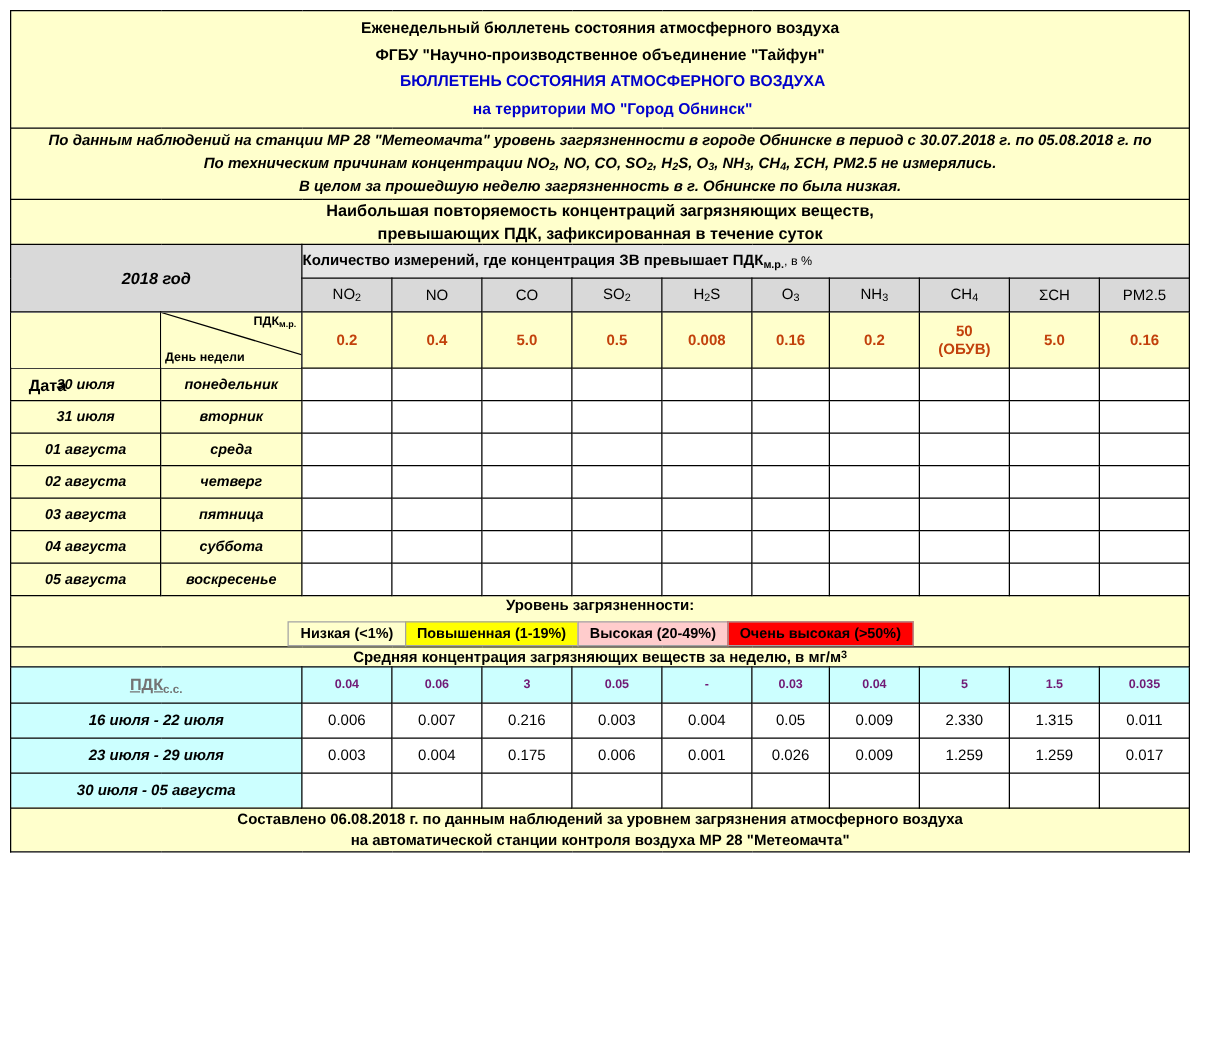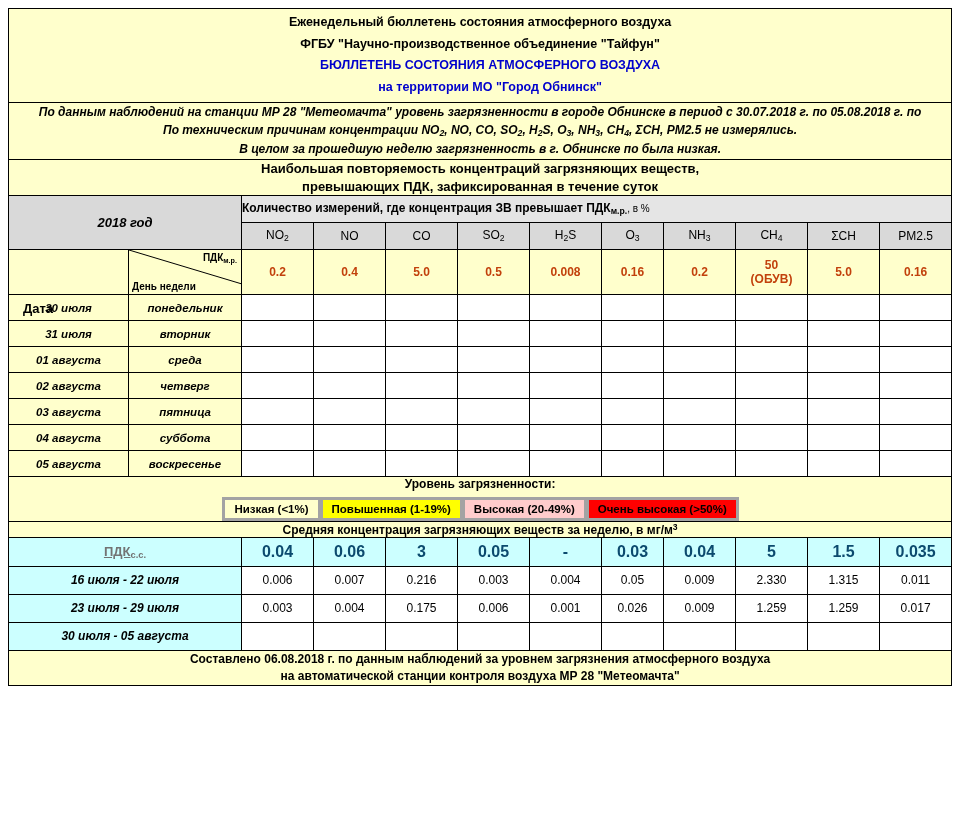--- a/index.html
+++ b/index.html
@@ -164,41 +164,41 @@
     font-weight: bold;
     font-size: 12px;
     margin-bottom: 6px;
   }
   .legend {
     display: flex;
     justify-content: center;
     gap: 0;
   }
   .legend span {
-    border: 3px solid #a3a3a3;
+    border: 1px solid #a3a3a3;
     padding: 3px 9px;
     font-weight: bold;
     font-size: 11.5px;
     margin-right: -1px;
   }
 
   .avg-title {
     background: #ffffcc;
     text-align: center;
     font-weight: bold;
     font-size: 12px;
     padding: 7px 0 8px 0;
   }
   .pdkss-row td {
     height: 28px;
     background: #ccffff;
     text-align: center;
     font-weight: bold;
-    color: #0c4a6e;
-    font-size: 16px;
+    color: #701a75;
+    font-size: 10px;
   }
   .pdkss-row td.lbl {
     color: #737373;
     font-size: 13px;
     text-decoration: underline;
   }
   .wk-row td {
     height: 27px;
     text-align: center;
     font-size: 12px;

